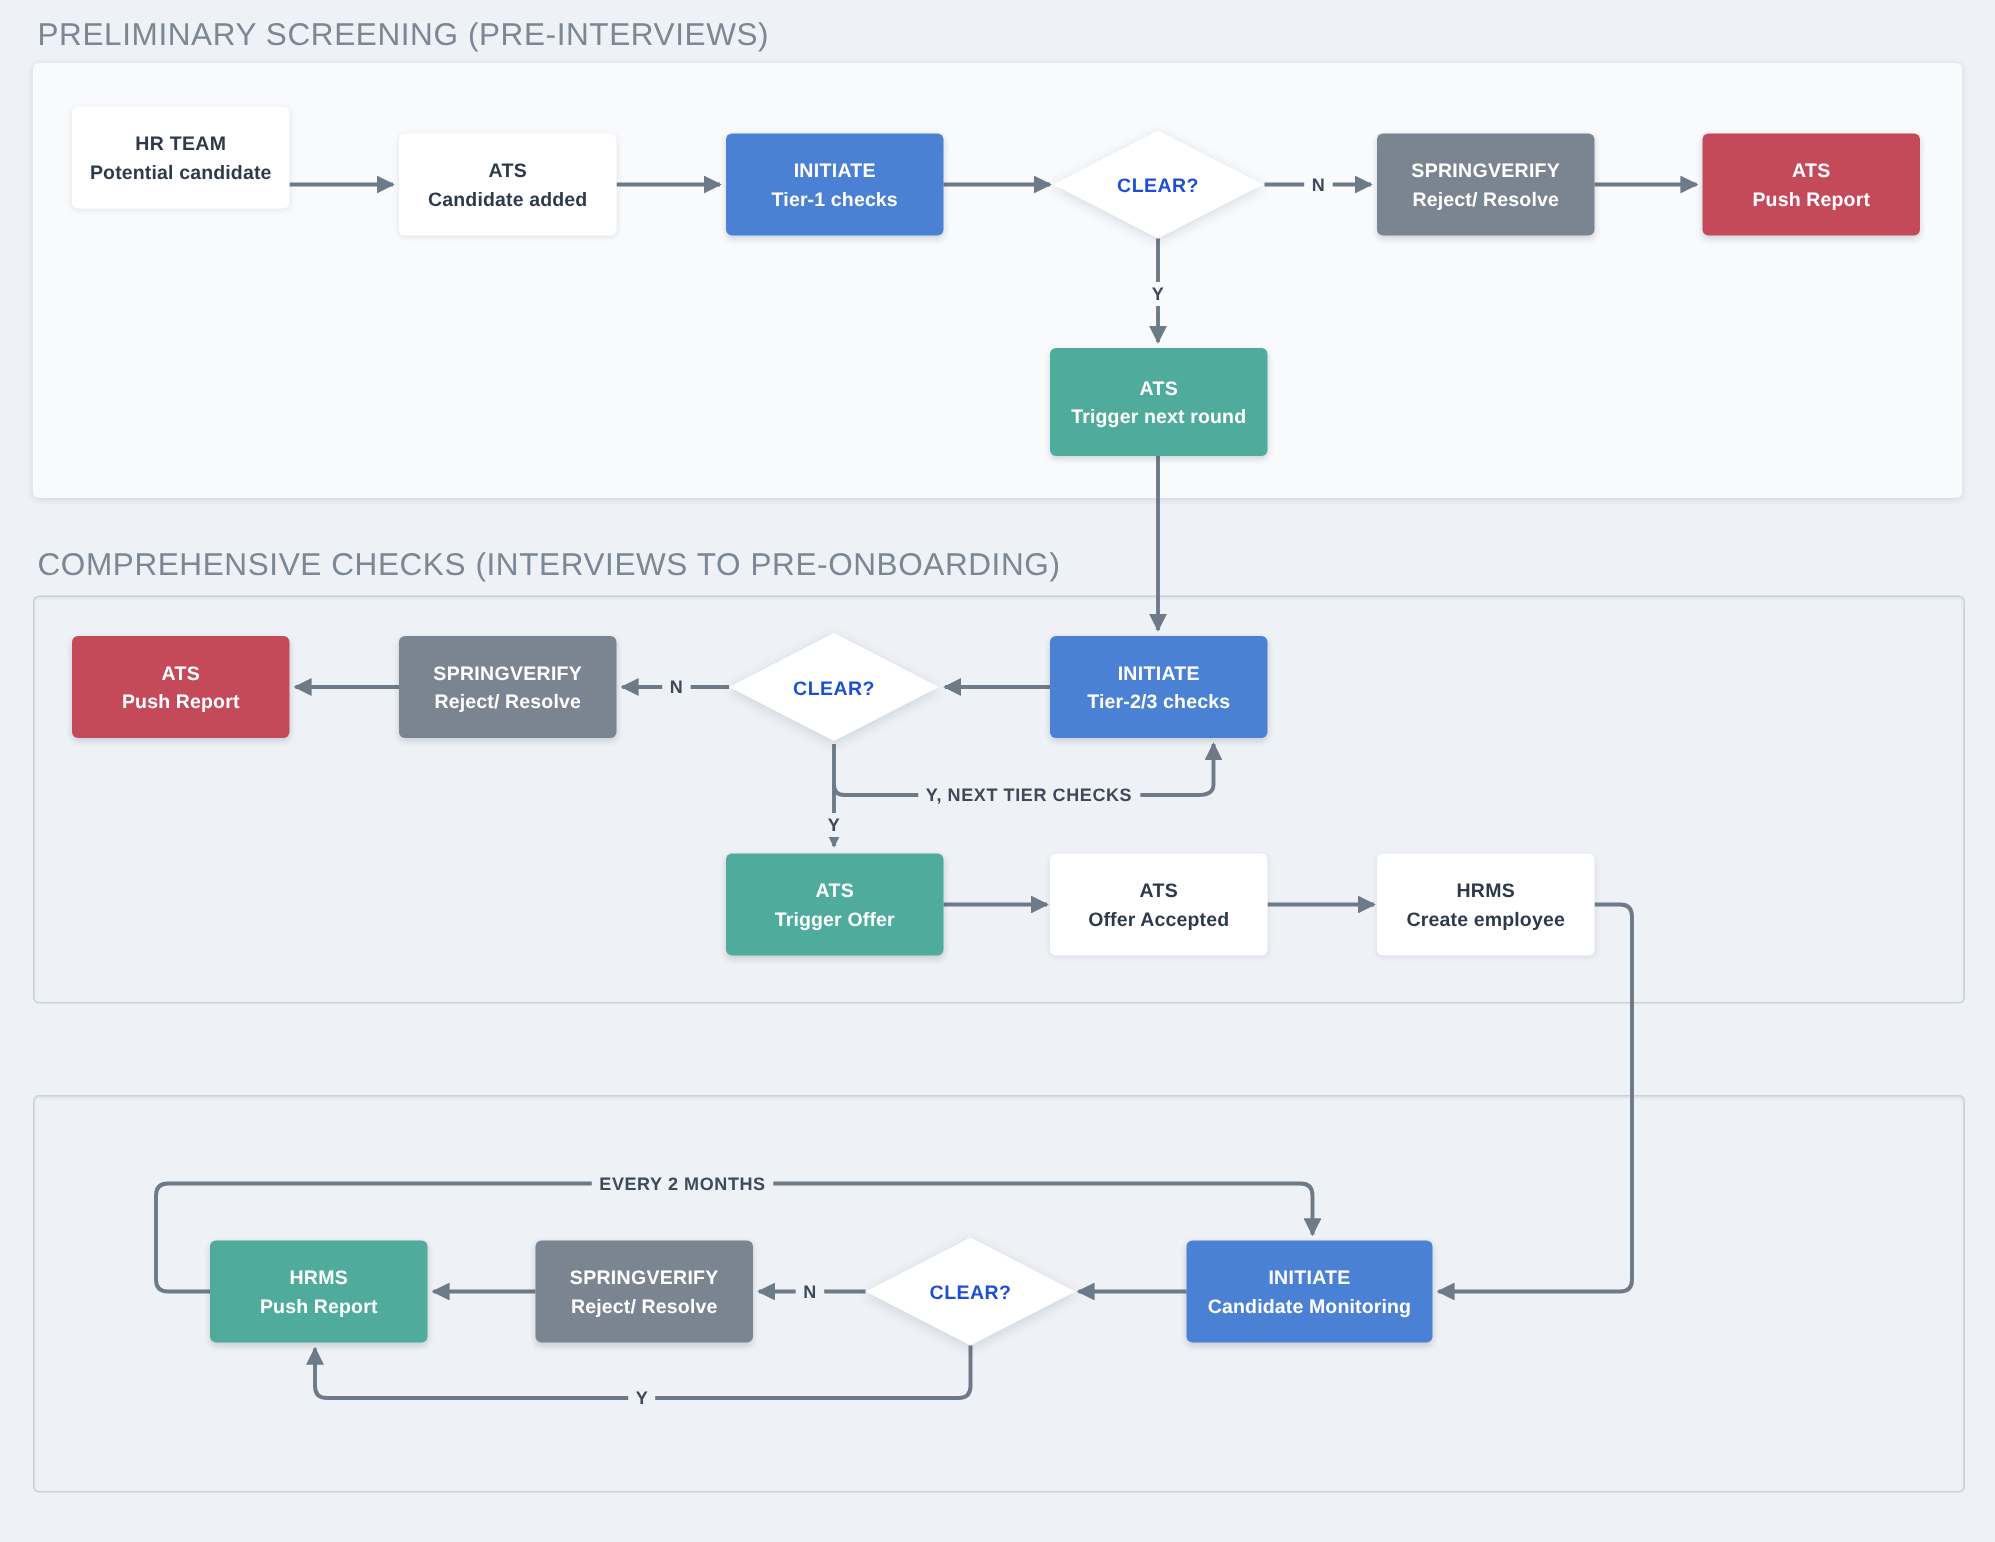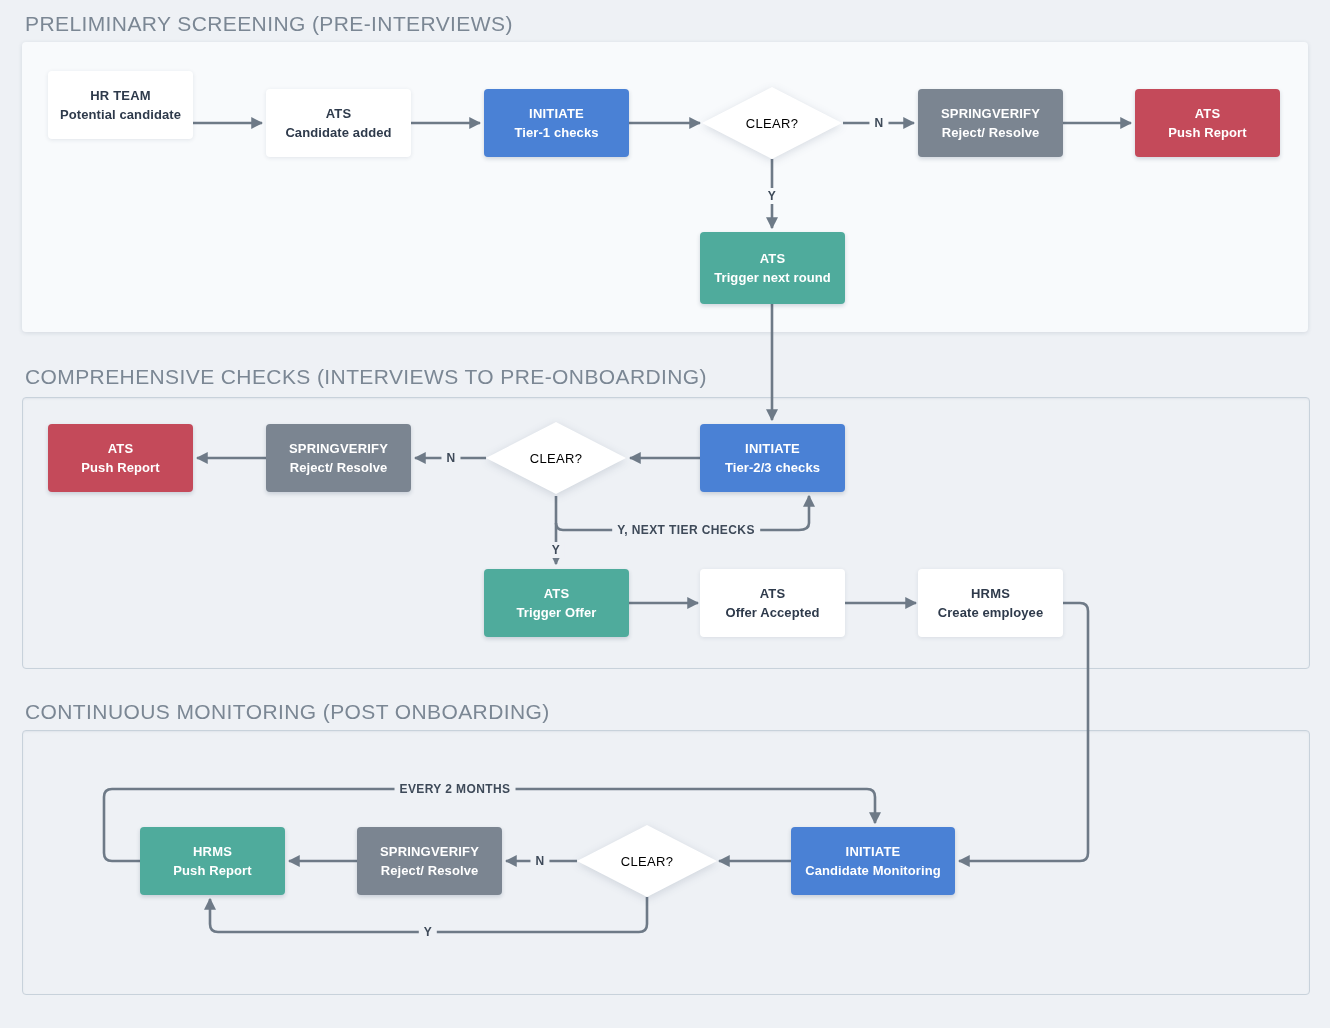--- a/index.html
+++ b/index.html
@@ -53,39 +53,38 @@
   .diamond{
     position:absolute;width:140px;height:72px;
     filter:drop-shadow(0 2px 4px rgba(30,50,80,.15));
   }
   .diamond-shape{
     width:100%;height:100%;
     background:#ffffff;
     clip-path:polygon(50% 0,100% 50%,50% 100%,0 50%);
     display:flex;align-items:center;justify-content:center;
   }
-  .dt{font-size:13px;font-weight:400;color:#000000;letter-spacing:.3px;}
+  .dt{font-size:13px;font-weight:700;color:#1d4ed8;letter-spacing:.3px;}
   .elabel{
     position:absolute;
     transform:translate(-50%,-50%);
     font-size:12px;font-weight:700;color:#3e4a59;
     letter-spacing:.4px;white-space:nowrap;
     padding:1px 5px;line-height:14px;
   }
   .elabel.p1{background:#f8fafc;}
   .elabel.p2{background:#eef1f5;}
 </style>
 </head>
 <body>
 
 <div id="canvas">
 
   <div class="section-title" style="left:25px;top:12px">PRELIMINARY SCREENING (PRE-INTERVIEWS)</div>
   <div class="section-title" style="left:25px;top:365px">COMPREHENSIVE CHECKS (INTERVIEWS TO PRE-ONBOARDING)</div>
-  <div class="section-title" style="left:25px;top:700px">CONTINUOUS MONITORING (POST ONBOARDING)</div>
 
   <div class="panel card" style="left:22px;top:42px;width:1286px;height:290px"></div>
   <div class="panel outline" style="left:22px;top:397px;width:1286px;height:270px"></div>
   <div class="panel outline" style="left:22px;top:730px;width:1286px;height:263px"></div>
 
   <svg class="wires" width="1330" height="1028" viewBox="0 0 1330 1028">
     <defs>
       <marker id="ah" viewBox="0 0 10 10" refX="9" refY="5" markerWidth="4.6" markerHeight="4.6" orient="auto-start-reverse">
         <path d="M0,0 L10,5 L0,10 Z" fill="#6e7a87"></path>
       </marker>

